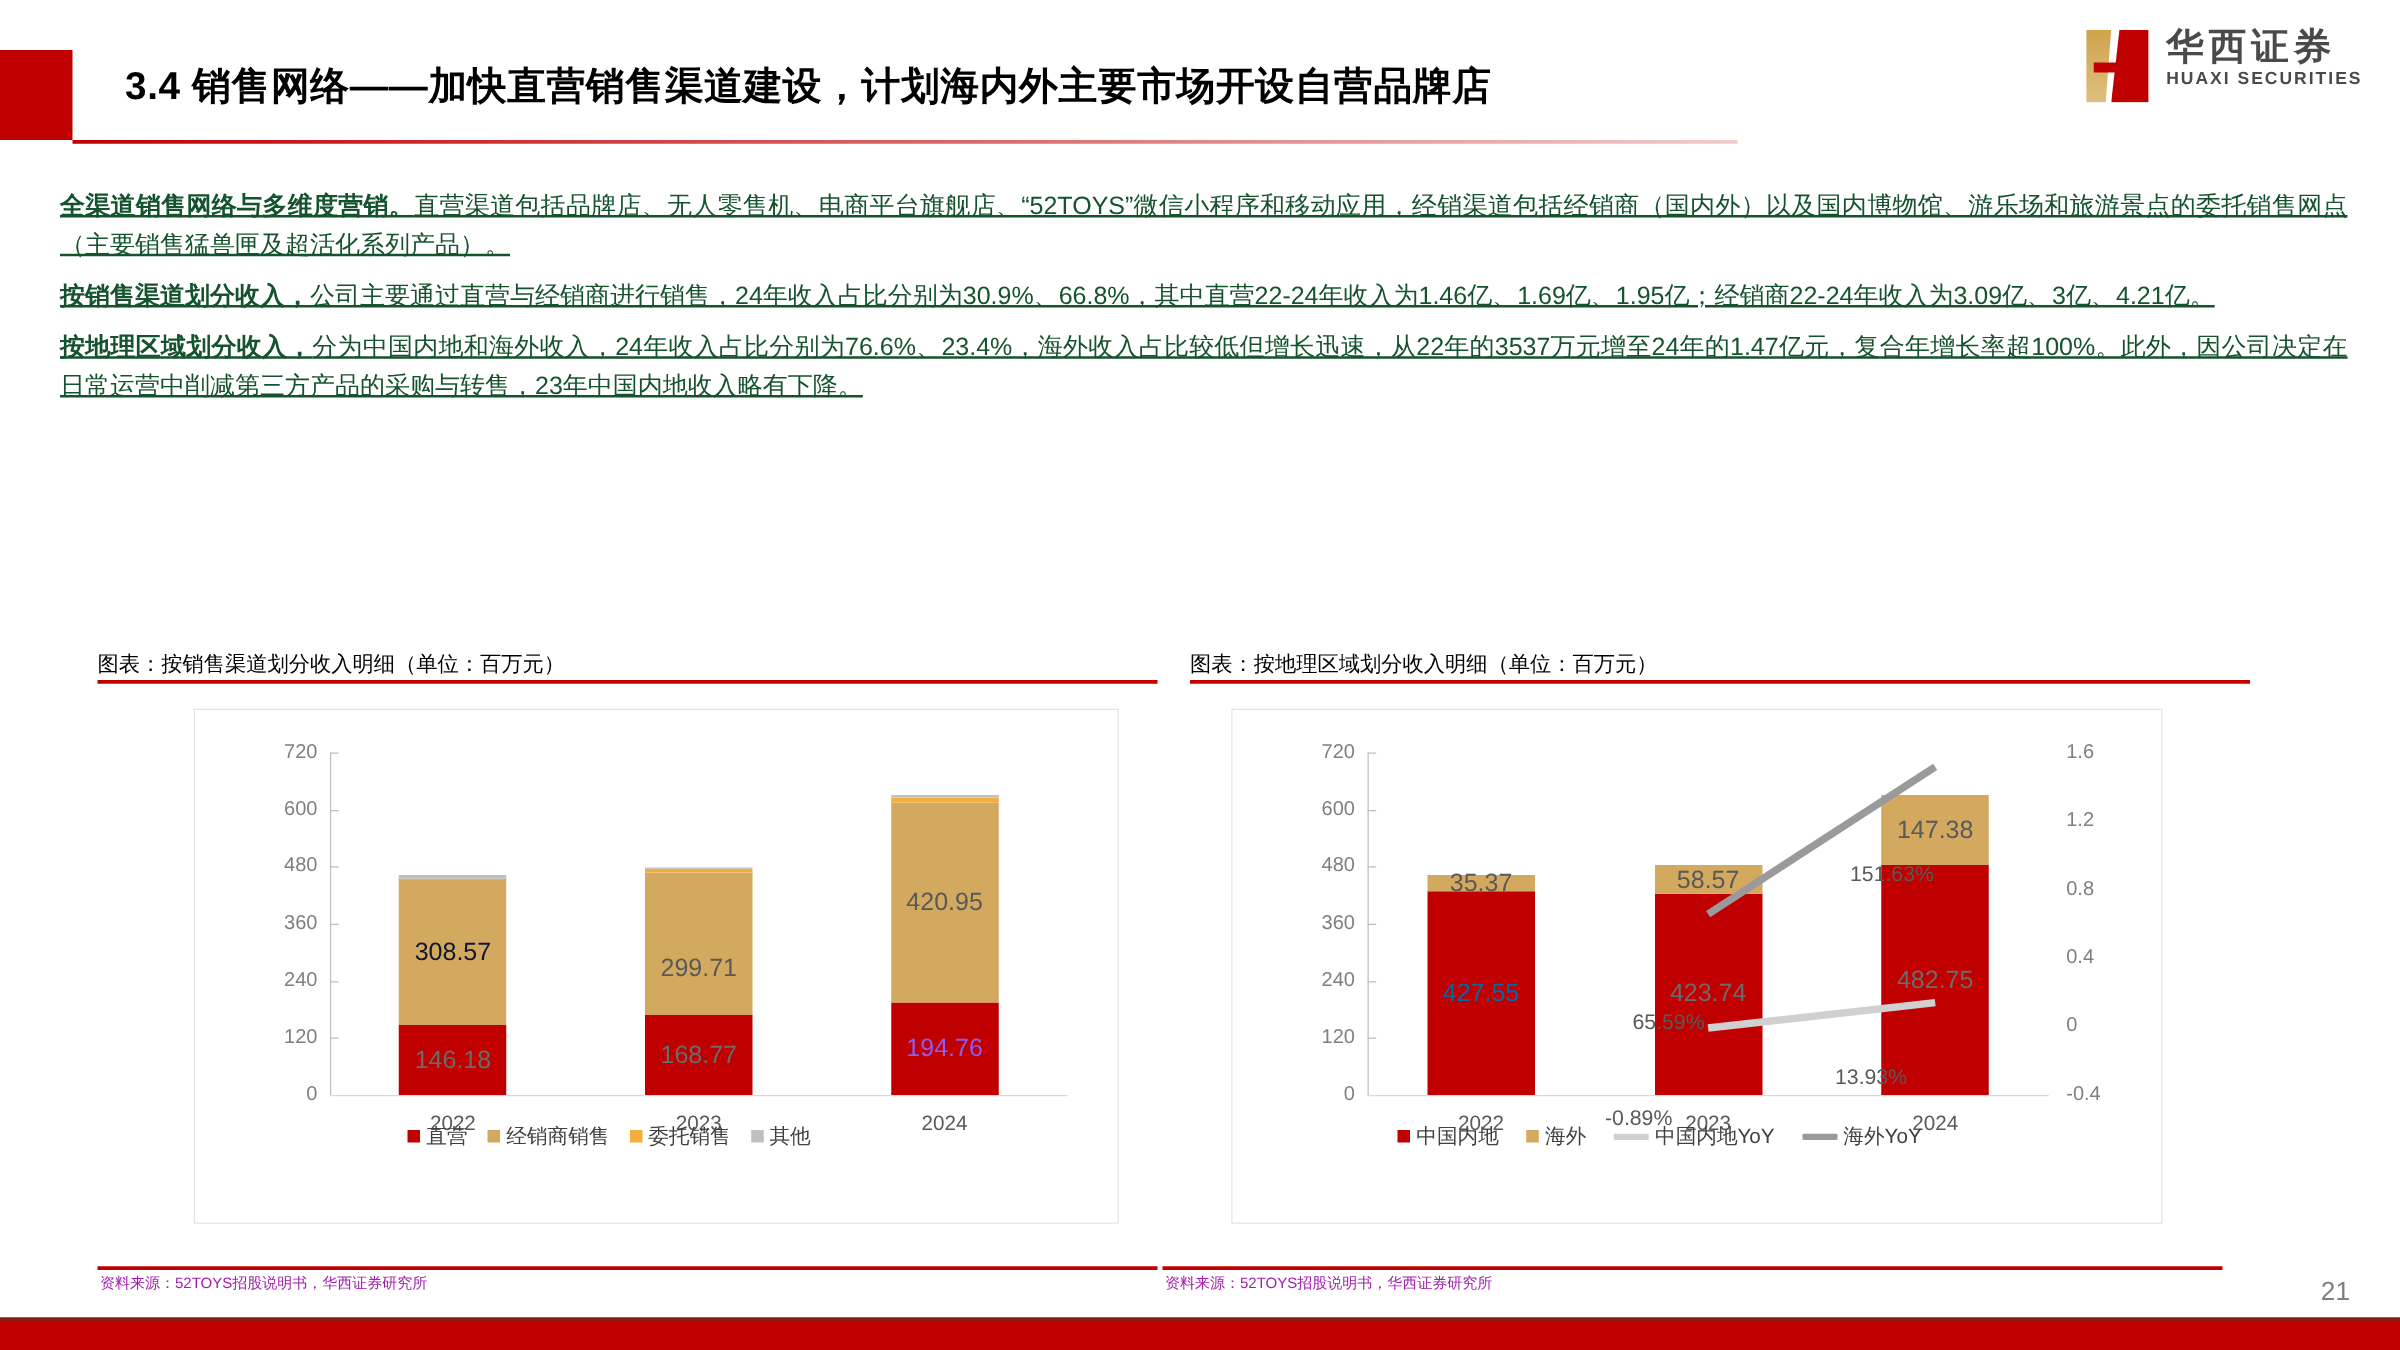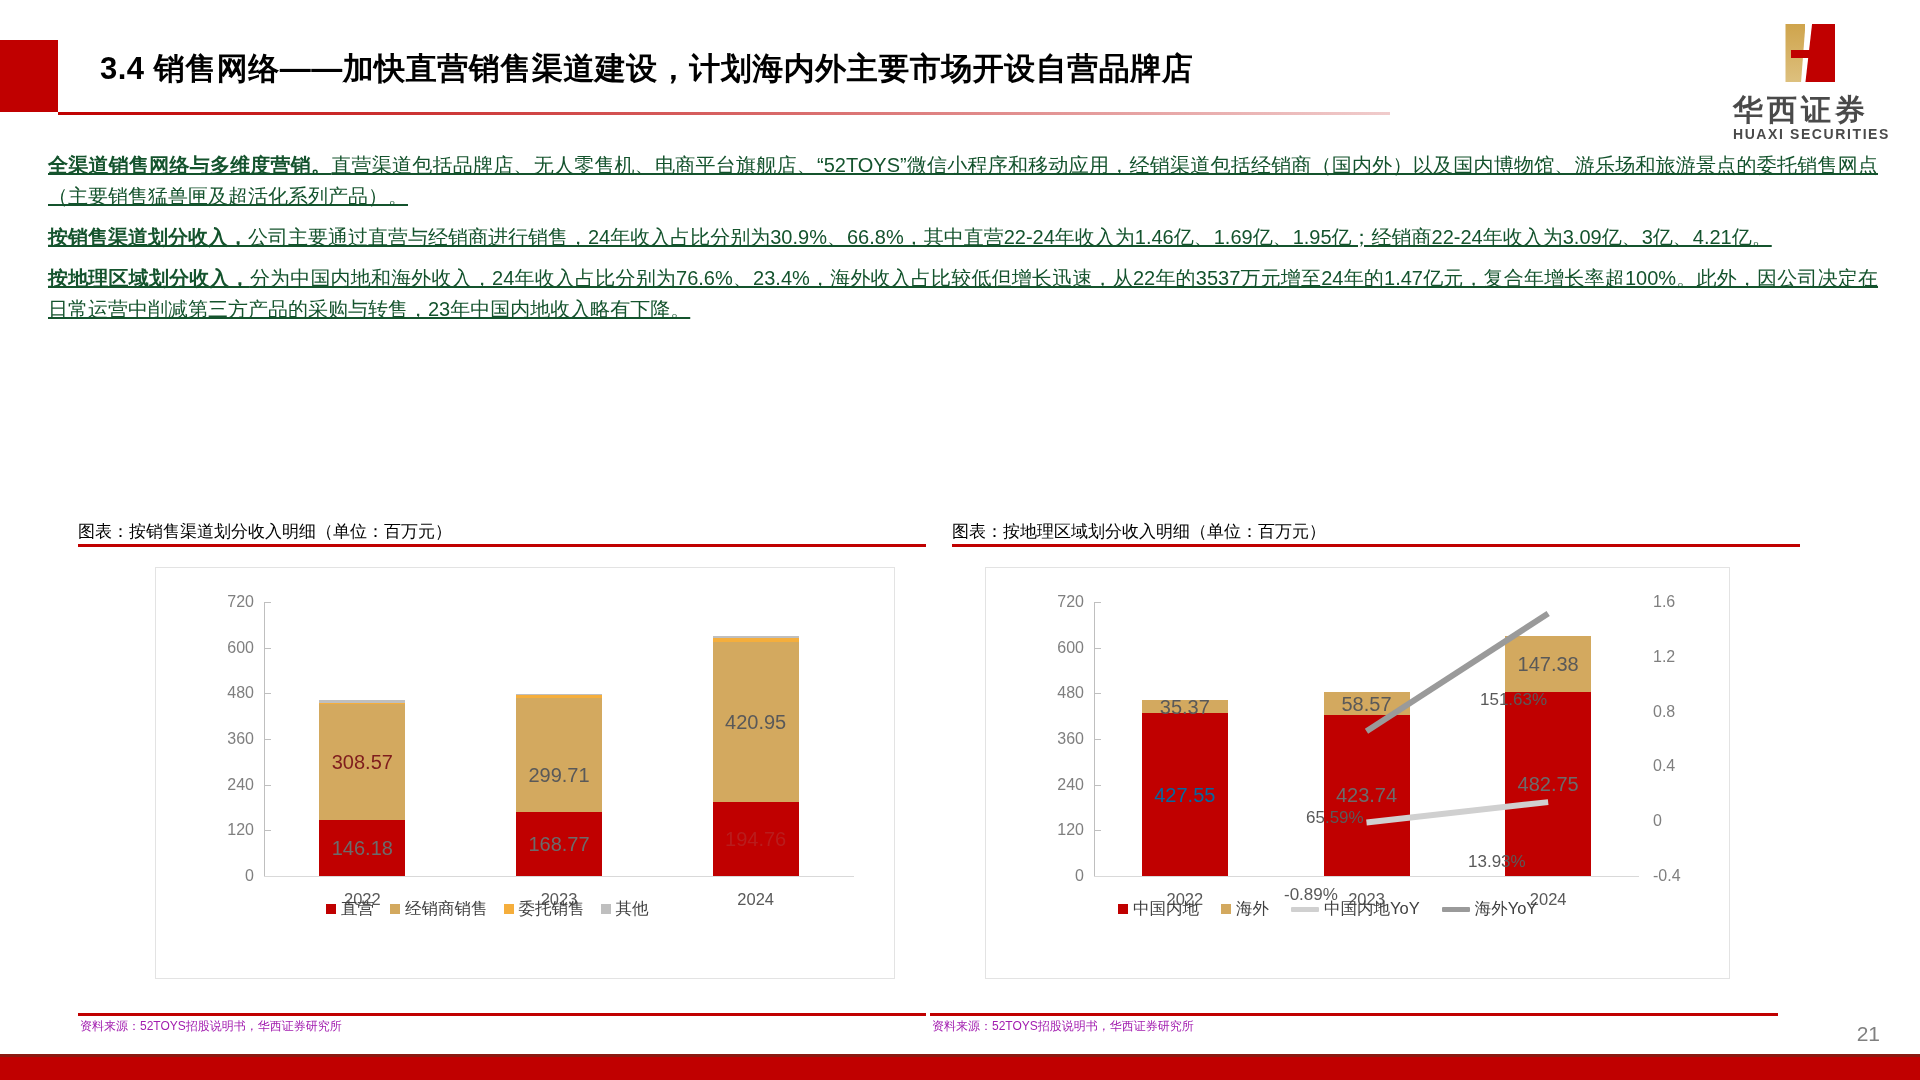--- a/index.html
+++ b/index.html
@@ -18,21 +18,21 @@
   }
   .hdr-title {
     position: absolute; left: 100px; top: 48px;
     font-size: 31px; font-weight: bold; color: #000;
     letter-spacing: .5px; white-space: nowrap;
   }
   .hdr-underline {
     position: absolute; left: 58px; top: 112px; width: 1332px; height: 3px;
     background: linear-gradient(to right, #c00000 0%, #d96b6b 55%, #f0cccc 100%);
   }
-  .logo { position: absolute; right: 30px; top: 22px; display:flex; align-items:center; gap:10px;flex-direction:column; }
+  .logo { position: absolute; right: 30px; top: 22px; display:flex; gap:10px; }
   .logo-mark { width: 56px; height: 62px; position: relative; }
   .logo-mark .bar-l {
     position:absolute; left:2px; top:2px; width:20px; height:58px;
     background: linear-gradient(to bottom,#cfa44c,#ddc07e);
     clip-path: polygon(0 0,100% 0,78% 100%,0 100%);
   }
   .logo-mark .bar-r {
     position:absolute; left:22px; top:2px; width:30px; height:58px;
     background:#c00000;
     clip-path: polygon(22% 0,100% 0,100% 100%,0 100%);
@@ -116,33 +116,33 @@
       <div class="ytick" style="left:38px;top:125.33333333333334px;width:60px;">480</div>
       <div class="tickmark" style="left:108px;top:125.33333333333334px;"></div>
       <div class="ytick" style="left:38px;top:79.66666666666666px;width:60px;">600</div>
       <div class="tickmark" style="left:108px;top:79.66666666666666px;"></div>
       <div class="ytick" style="left:38px;top:34px;width:60px;">720</div>
       <div class="tickmark" style="left:108px;top:34px;"></div>
       <div class="axisline-h" style="left:108px;top:308px;width:590px;"></div>
       <div class="seg" style="left:163.33333333333331px;top:252.3703888888889px;width:86px;height:55.6296111111111px;background:#c00000;"></div>
       <div class="seg-lab" style="left:206.33333333333331px;top:269.18519444444445px;color:#6b6b6b;">146.18</div>
       <div class="seg" style="left:163.33333333333331px;top:134.9423611111111px;width:86px;height:117.4280277777778px;background:#d3a95f;"></div>
-      <div class="seg-lab" style="left:206.33333333333331px;top:182.656375px;color:#7f1d1d;">308.57</div>
+      <div class="seg-lab" style="left:206.33333333333331px;top:182.656375px;color:#0f172a;">308.57</div>
       <div class="seg" style="left:163.33333333333331px;top:134.63791666666668px;width:86px;height:1px;background:#f5ae3c;"></div>
       <div class="seg" style="left:163.33333333333331px;top:132.35458333333332px;width:86px;height:2.28333333333336px;background:#bfbfbf;"></div>
       <div class="xlab" style="left:206.33333333333331px;top:322px;">2022</div>
       <div class="seg" style="left:360px;top:243.77363888888888px;width:86px;height:64.22636111111112px;background:#c00000;"></div>
       <div class="seg-lab" style="left:403px;top:264.8868194444444px;color:#6b6b6b;">168.77</div>
       <div class="seg" style="left:360px;top:129.71733333333333px;width:86px;height:114.05630555555555px;background:#d3a95f;"></div>
       <div class="seg-lab" style="left:403px;top:175.74548611111112px;color:#595959;margin-top:20px;">299.71</div>
       <div class="seg" style="left:360px;top:127.05344444444444px;width:86px;height:2.6638888888888914px;background:#f5ae3c;"></div>
       <div class="seg" style="left:360px;top:125.72149999999999px;width:86px;height:1.3319444444444457px;background:#bfbfbf;"></div>
       <div class="xlab" style="left:403px;top:322px;">2023</div>
       <div class="seg" style="left:556.6666666666666px;top:233.883px;width:86px;height:74.11699999999999px;background:#c00000;"></div>
-      <div class="seg-lab" style="left:599.6666666666666px;top:259.9415px;color:#b91c1c;text-align:center;">194.76</div>
+      <div class="seg-lab" style="left:599.6666666666666px;top:259.9415px;color:#8b5cf6;text-align:center;">194.76</div>
       <div class="seg" style="left:556.6666666666666px;top:73.68813888888886px;width:86px;height:160.19486111111115px;background:#d3a95f;"></div>
       <div class="seg-lab" style="left:599.6666666666666px;top:142.78556944444443px;color:#595959;">420.95</div>
       <div class="seg" style="left:556.6666666666666px;top:69.69230555555555px;width:86px;height:3.9958333333333087px;background:#f5ae3c;"></div>
       <div class="seg" style="left:556.6666666666666px;top:68.17008333333334px;width:86px;height:1.5222222222222115px;background:#bfbfbf;"></div>
       <div class="xlab" style="left:599.6666666666666px;top:322px;">2024</div>
       <div class="legend" style="left:170px;top:330px;gap:16px;">
         <div class="lg-item">
           <span class="sw" style="background:#c00000;"></span>
           <span>直营</span>
         </div>

